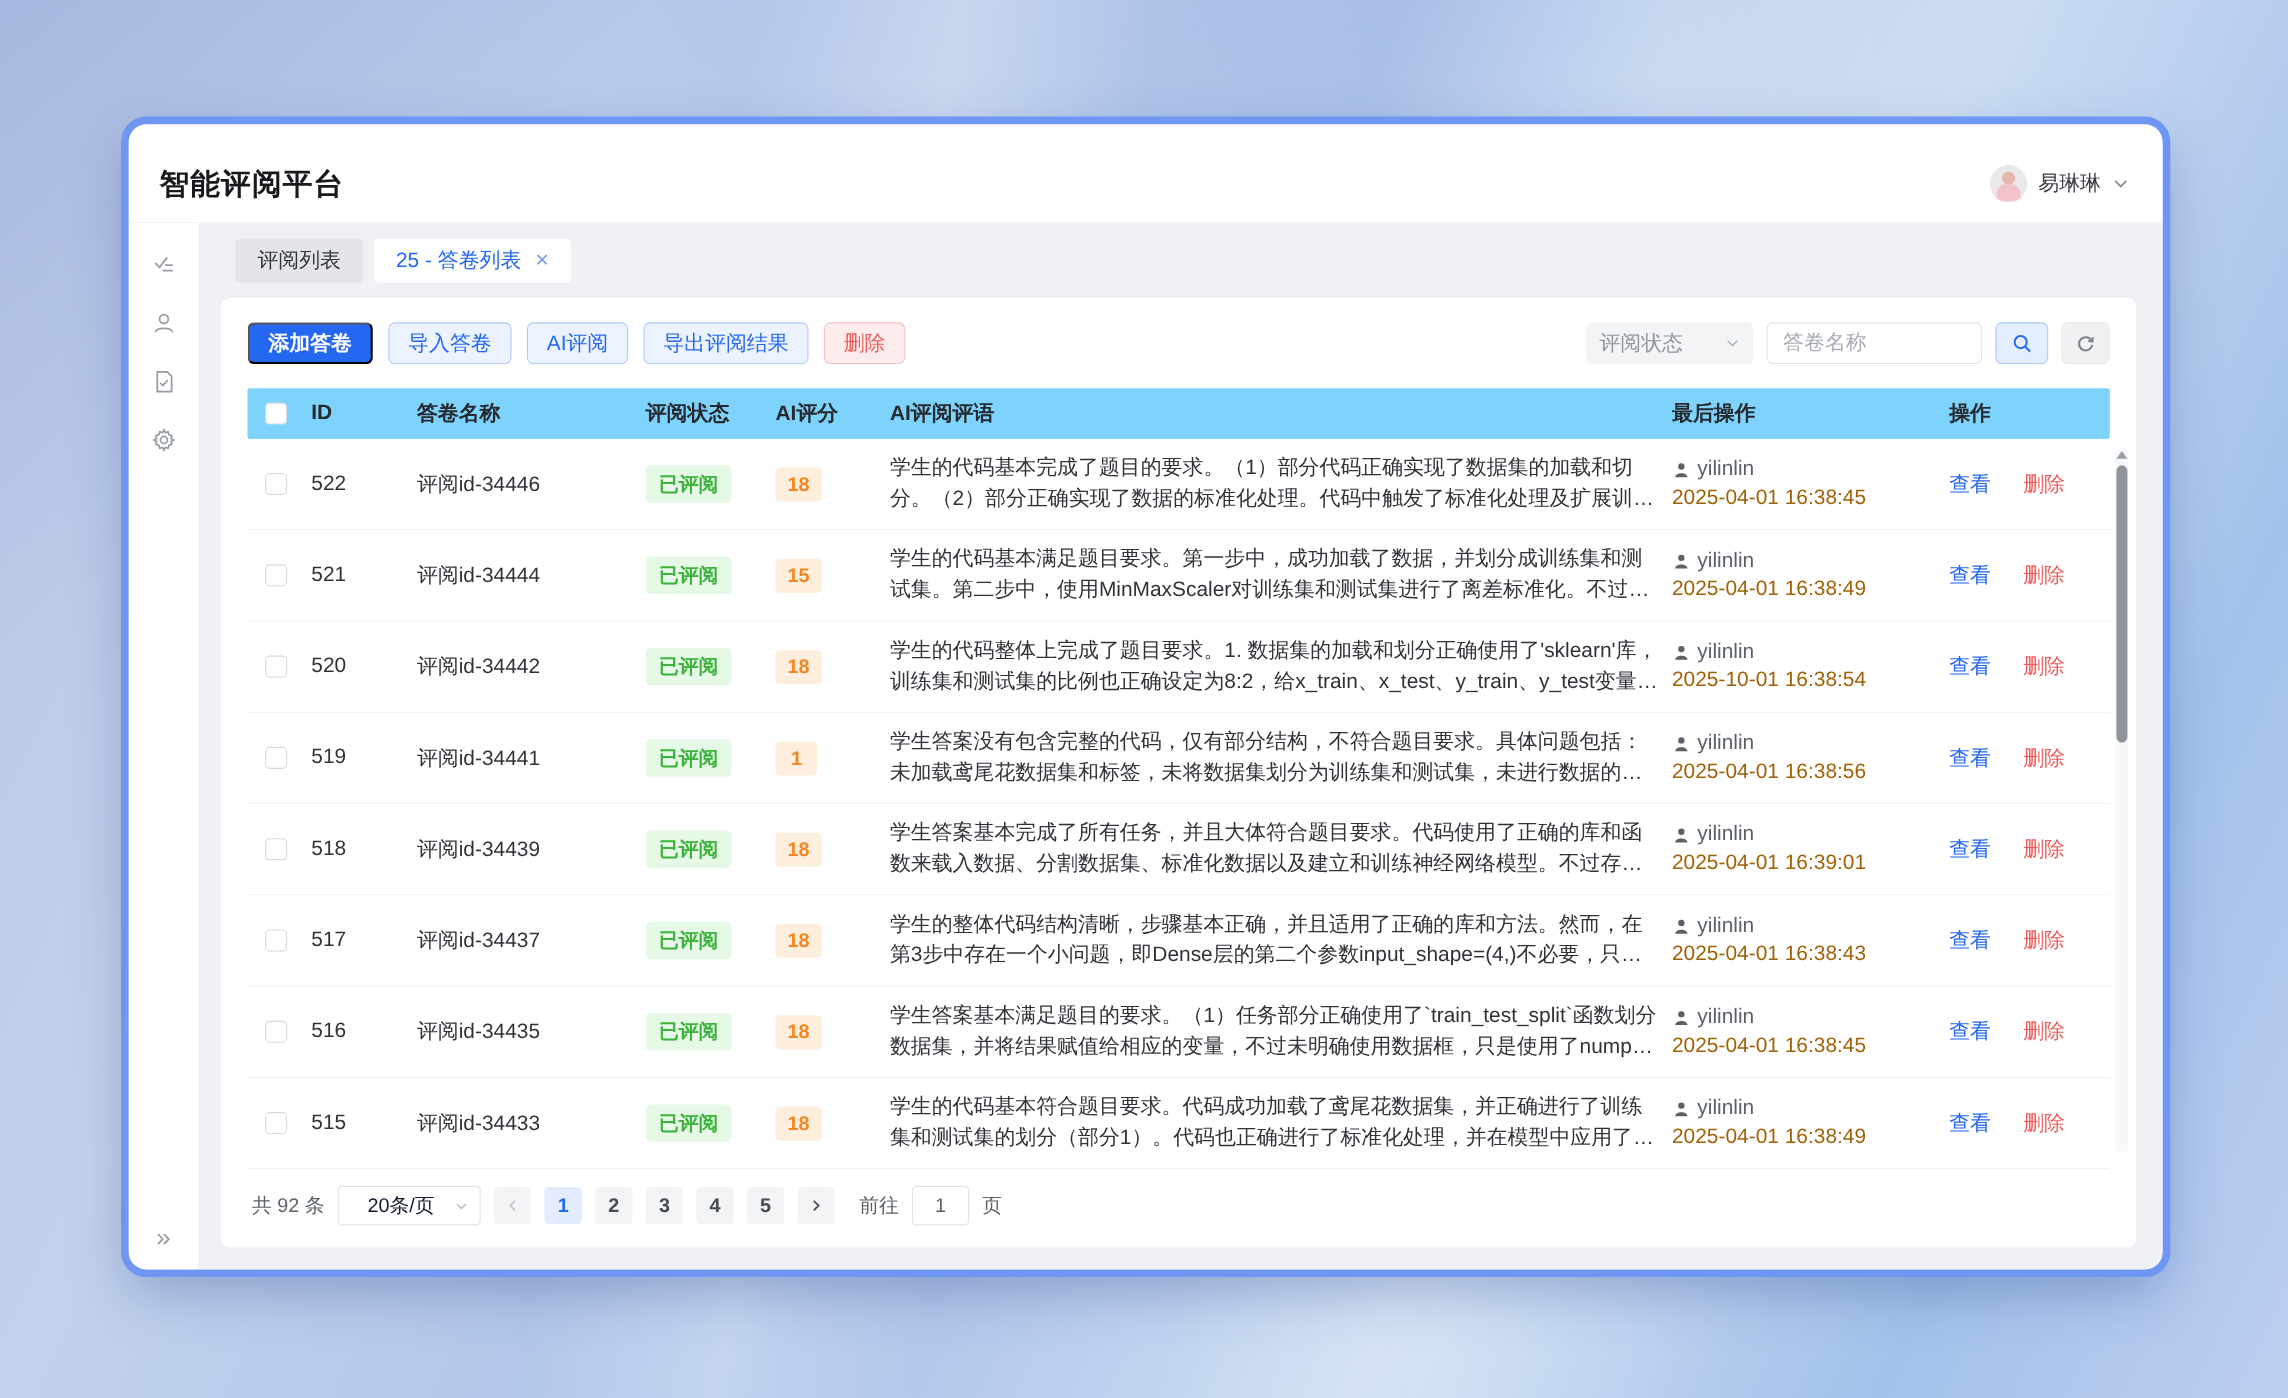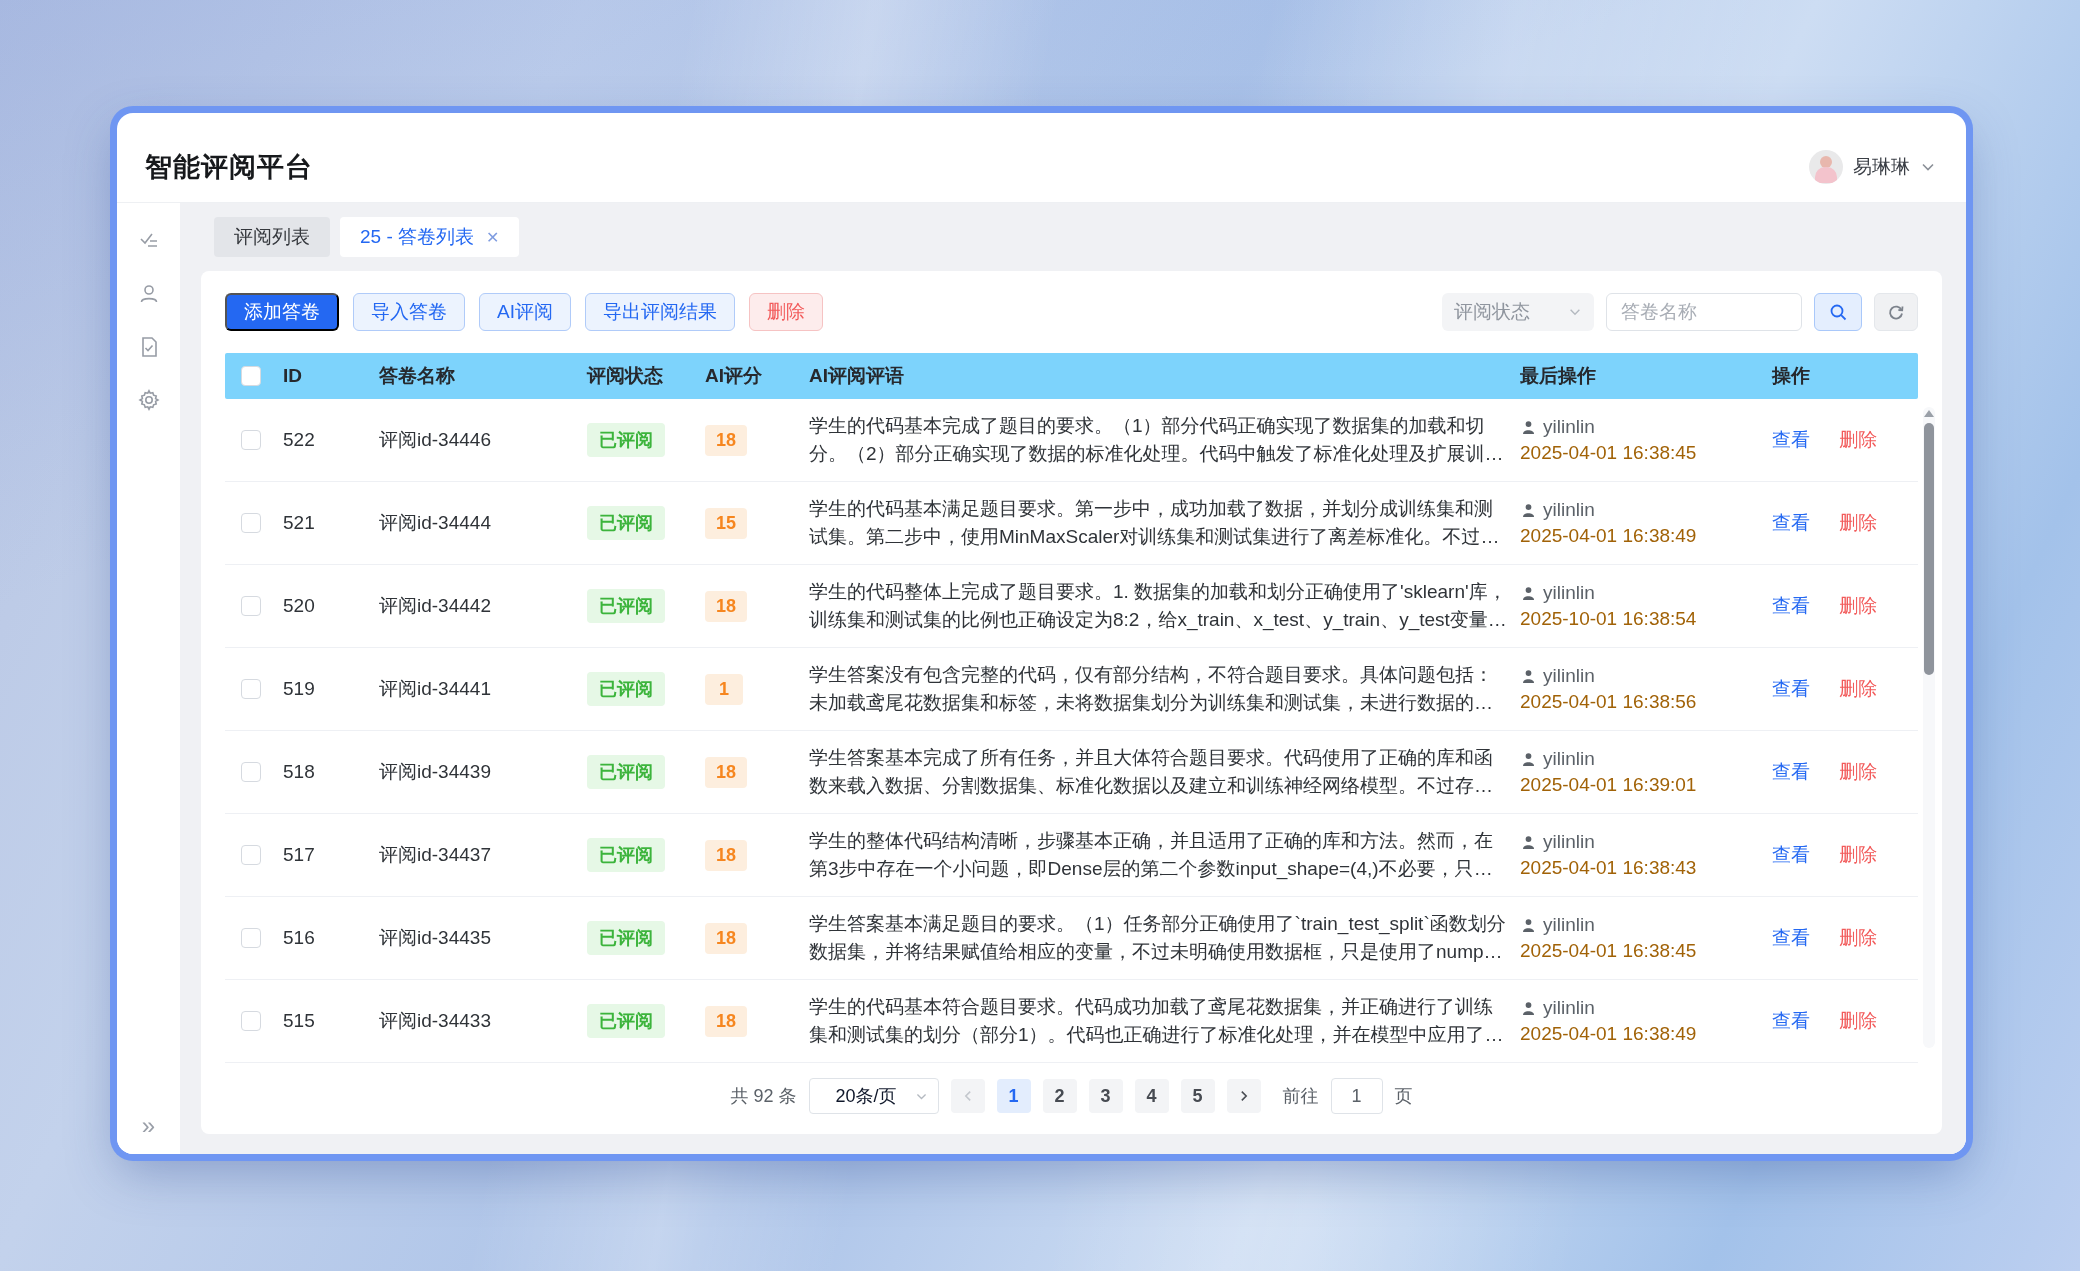--- a/index.html
+++ b/index.html
@@ -56,21 +56,21 @@
 
   
   .card { background:#fff; border-radius:8px; margin-top:14px; margin-bottom:20px;
     padding:22px 24px 20px; flex:1; position:relative; display:flex; flex-direction:column; min-height:0; }
 
   
   .toolbar { display:flex; align-items:center; }
   .btn { height:38px; padding:0 17px; border-radius:6px; font-size:19px; display:flex;
     align-items:center; justify-content:center; cursor:pointer; white-space:nowrap; }
   .btn + .btn { margin-left:14px; }
-  .btn-primary { background:#2468f2; color:#fff; }
+  .btn-primary { background:#2468f2; color:#fff;font-weight:bold; }
   .btn-plain { background:#ecf3fe; border:1px solid #b0cbf9; color:#2468f2; }
   .btn-danger { background:#fdecec; border:1px solid #f6c3c3; color:#f25a5a; margin-left:14px; }
   .toolbar-right { margin-left:auto; display:flex; align-items:center; gap:12px; }
   .status-select { height:38px; width:152px; background:#f3f4f6; border-radius:6px; color:#8f959e;
     display:flex; align-items:center; padding:0 12px; gap:8px; cursor:pointer; }
   .status-select span { flex:1; }
   .name-input { height:38px; width:196px; background:#fff; border:1px solid #dfe3e8; border-radius:6px;
     padding:0 14px; font-size:19px; color:#2f3338; outline:none; font-family:inherit; }
   .name-input::placeholder { color:#a8adb5; }
   .icon-btn { height:38px; border-radius:6px; display:flex; align-items:center; justify-content:center; cursor:pointer; }
@@ -105,21 +105,21 @@
   .link-del { color:#f25a5a; }
 
   
   .v-scrollbar { position:absolute; right:7px; top:136px; bottom:86px; width:12px;
     background:#f7f8fa; border-radius:6px; display:flex; flex-direction:column; align-items:center; }
   .scroll-up { width:0; height:0; border-left:5px solid transparent; border-right:5px solid transparent;
     border-bottom:7px solid #9aa0a8; margin-top:3px; }
   .scroll-thumb { width:10px; height:252px; background:#8f949c; border-radius:5px; margin-top:6px; cursor:pointer; }
 
   
-  .pagination { display:flex; align-items:center; justify-content:center; gap:12px;
+  .pagination { display:flex; align-items:center; justify-content:flex-start; gap:12px;
     padding:24px 4px 0; color:#5b6168; font-size:18px; }
   .page-size { height:36px; width:130px; background:#fff; border:1px solid #dfe3e8; border-radius:4px;
     display:flex; align-items:center; padding:0 10px 0 16px; gap:8px; cursor:pointer; color:#0f172a; }
   .page-size span { flex:1; text-align:center; }
   .pg-btn { width:34px; height:34px; border-radius:4px; background:#f3f4f6; display:flex; align-items:center;
     justify-content:center; font-weight:bold; color:#474b52; cursor:pointer; }
   .pg-btn.disabled { color:#c3c7cd; }
   .pg-btn.active { background:#e3edfd; color:#2468f2; }
   .goto-input { width:52px; height:36px; border:1px solid #dfe3e8; border-radius:4px; text-align:center;
     font-size:18px; color:#5b6168; outline:none; font-family:inherit; }

